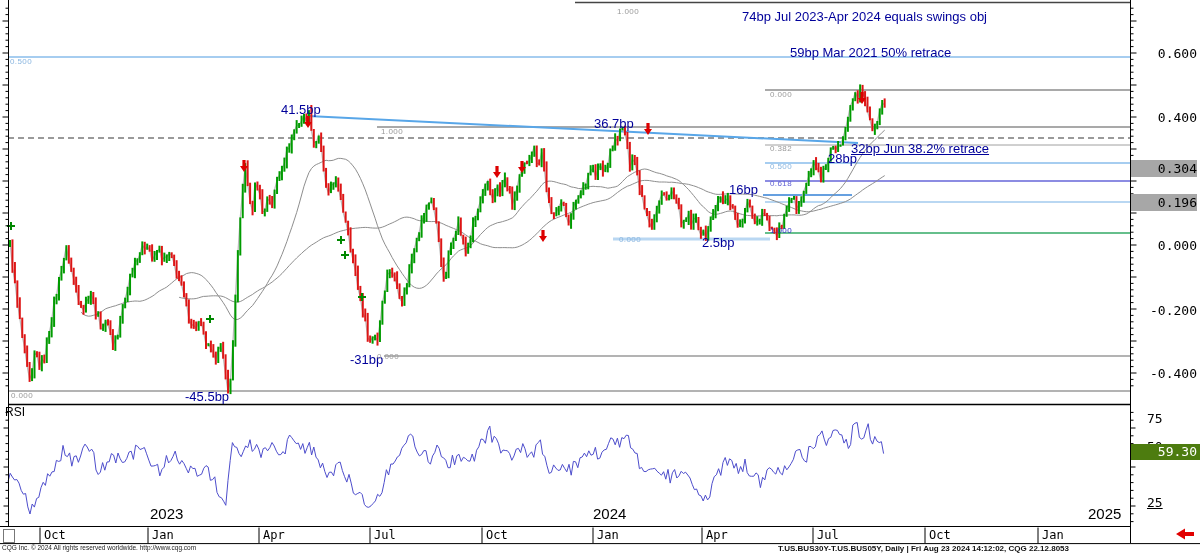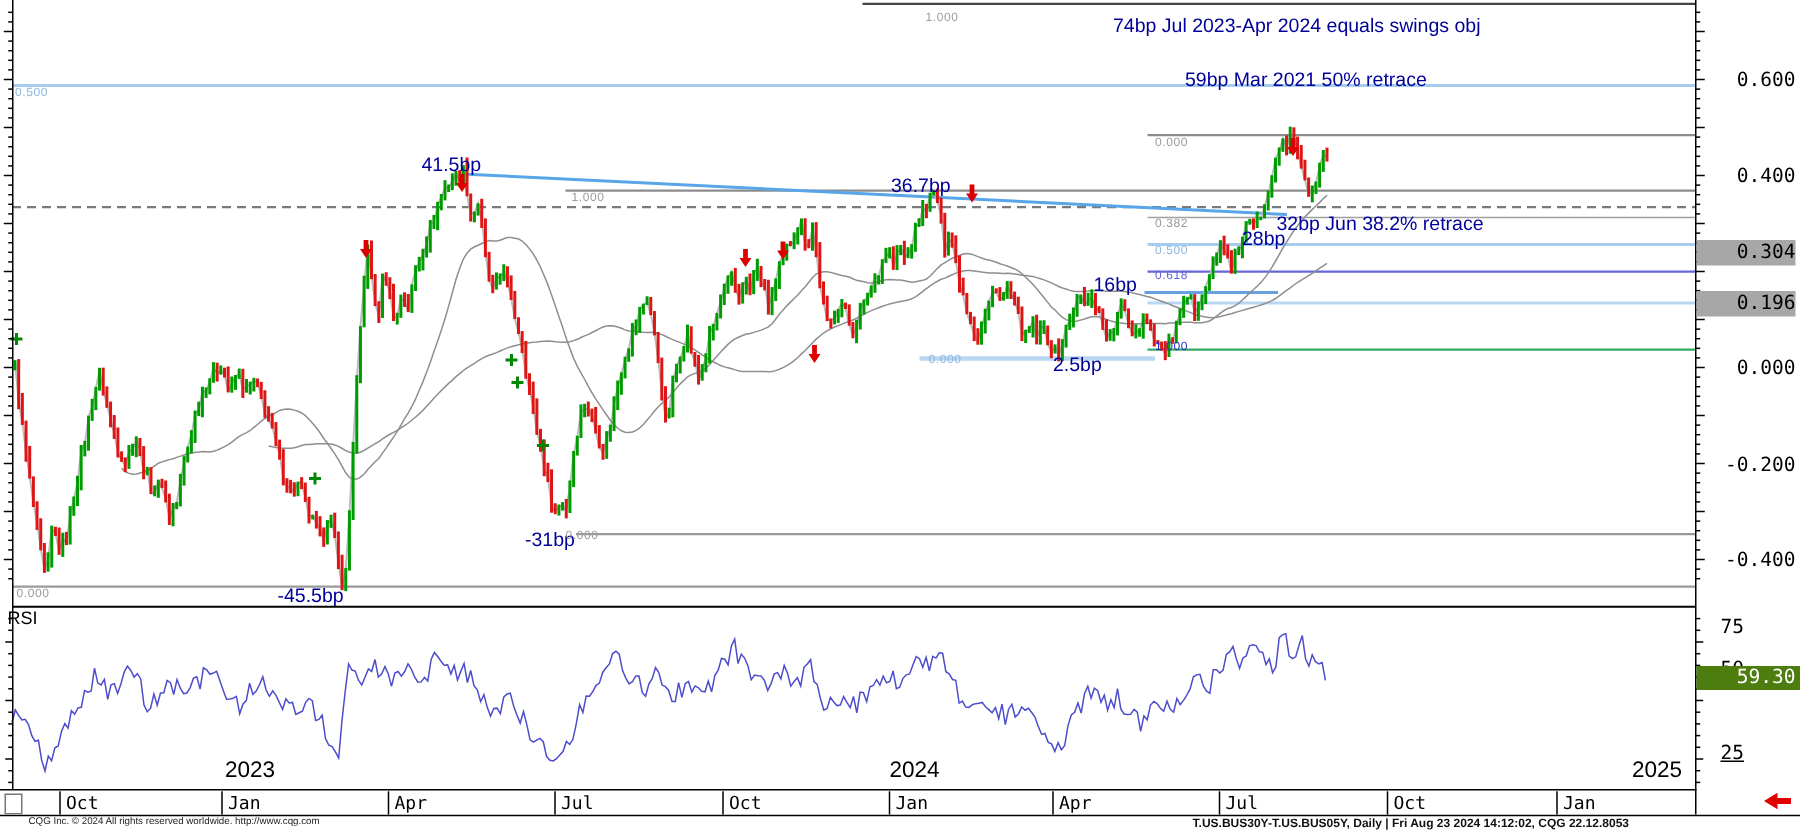--- a/index.html
+++ b/index.html
@@ -14,21 +14,21 @@
   .paxis.hl{background:#a7a7a7;margin-top:20px;}
   .raxis{font-size:13px;font-family:"DejaVu Sans Mono",monospace;color:#000;}
   .mon{font-size:12px;font-family:"DejaVu Sans Mono",monospace;color:#000;}
   .yr{font-size:15px;font-family:"Liberation Sans",sans-serif;color:#000;}
   #rsi-label{position:absolute;left:5px;top:406px;font-size:12px;color:#000;}
   #rsi-badge{position:absolute;left:1131px;top:444px;width:66px;height:16px;background:#4d7c0f;
              color:#fff;font-size:13px;font-family:"DejaVu Sans Mono",monospace;
              text-align:right;line-height:16px;padding-right:18px;}
   #xaxis-checkbox{position:absolute;left:3px;top:529px;width:10px;height:12px;
                   border:1px solid #777;background:#fff;}
-  #footer{position:absolute;left:17px;top:544px;width:1072px;height:10px;}
+  #footer{position:absolute;left:0;top:544px;width:1072px;height:10px;}
   #footer-left{position:absolute;left:2px;top:1px;font-size:6.5px;color:#222;}
   #footer-right{position:absolute;right:3px;top:1px;font-size:8px;font-weight:700;color:#111;}
 </style>
 </head>
 <body>
 
 <div id="stage">
   <svg id="gfx" width="1200" height="554">
       <line x1="575" y1="2.5" x2="1130" y2="2.5" stroke="#444444" stroke-width="1.5"></line>
       <line x1="8" y1="57" x2="1130" y2="57" stroke="#a6cdf0" stroke-width="2"></line>
@@ -589,21 +589,21 @@
       <line x1="813" y1="527.5" x2="813" y2="543" stroke="#000" stroke-width="1"></line>
       <line x1="925" y1="527.5" x2="925" y2="543" stroke="#000" stroke-width="1"></line>
       <line x1="1038" y1="527.5" x2="1038" y2="543" stroke="#000" stroke-width="1"></line>
       <path d="M1176 534 l9 -5.5 v3.5 h9 v4 h-9 v3.5 z" fill="#e10000"></path>
     </svg>
   <div id="labels-layer">
       <span class="lbl ann" style="left: 742px; top: 10px;">74bp Jul 2023-Apr 2024 equals swings obj</span>
       <span class="lbl ann" style="left: 790px; top: 46px;">59bp Mar 2021 50% retrace</span>
       <span class="lbl ann" style="left: 281px; top: 103px;">41.5bp</span>
       <span class="lbl ann" style="left: 594px; top: 117px;">36.7bp</span>
-      <span class="lbl ann" style="left: 851px; top: 142px;">32bp Jun 38.2% retrace</span>
+      <span class="lbl ann" style="left: 851px; top: 142px; text-decoration: underline;">32bp Jun 38.2% retrace</span>
       <span class="lbl ann" style="left: 828px; top: 152px;">28bp</span>
       <span class="lbl ann" style="left: 729px; top: 183px;">16bp</span>
       <span class="lbl ann" style="left: 702px; top: 236px;">2.5bp</span>
       <span class="lbl ann" style="left: 350px; top: 353px;">-31bp</span>
       <span class="lbl ann" style="left: 185px; top: 390px;">-45.5bp</span>
       <span class="lbl fib" style="left: 617px; top: 8px; color: rgb(154, 154, 154);">1.000</span>
       <span class="lbl fib" style="left: 10px; top: 58px; color: rgb(138, 182, 224);">0.500</span>
       <span class="lbl fib" style="left: 770px; top: 91px; color: rgb(154, 154, 154);">0.000</span>
       <span class="lbl fib" style="left: 381px; top: 128px; color: rgb(154, 154, 154);">1.000</span>
       <span class="lbl fib" style="left: 770px; top: 145px; color: rgb(154, 154, 154);">0.382</span>

